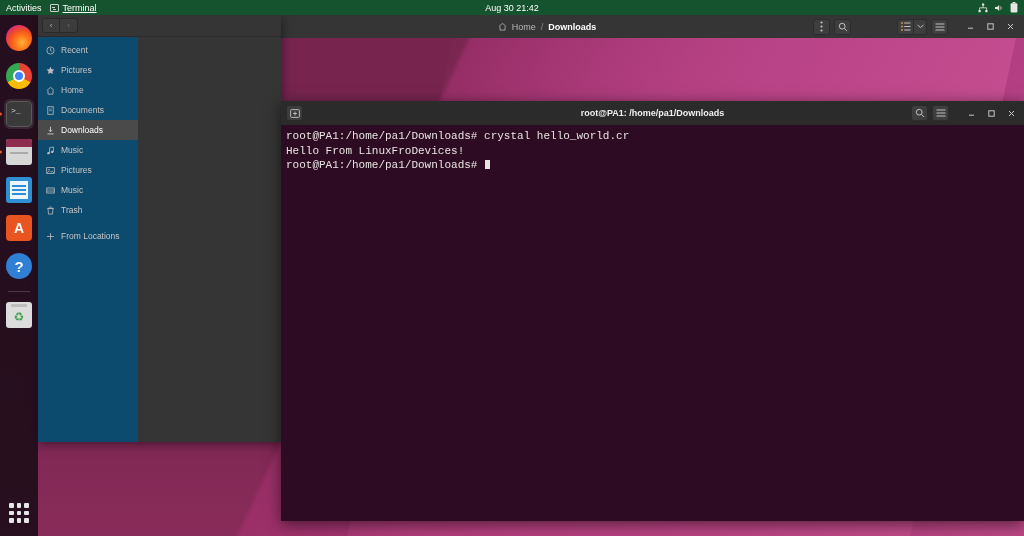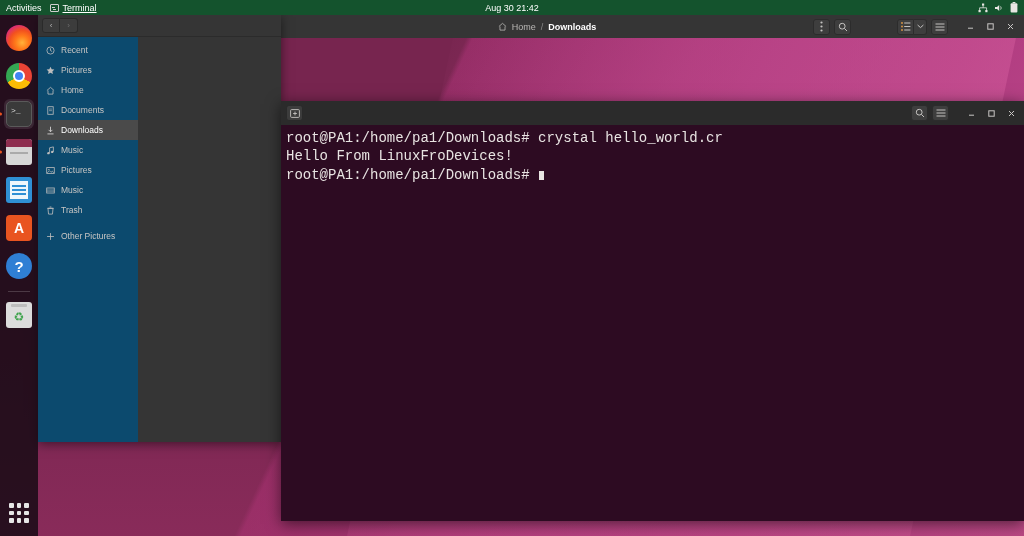--- a/index.html
+++ b/index.html
@@ -243,21 +243,21 @@
     border-radius: 3px; display: flex; align-items: center; justify-content: center;
     color: #c6c4c2;
   }
   .term-title {
     position: absolute; left: 0; right: 0; text-align: center;
     font-size: 9px; font-weight: bold; color: #f2f0ee; pointer-events: none;
   }
   .term-right { margin-left: auto; display: flex; align-items: center; gap: 4px; z-index: 2; }
   .term-body {
     flex: 1; background: #2d0b22; padding: 4px 5px;
-    font-family: "Liberation Mono", monospace; font-size: 14px; line-height: 1.32;
+    font-family: "Liberation Mono", monospace; font-size: 11px; line-height: 1.32;
     color: #e8e4e2; overflow: hidden;
   }
   .term-line { white-space: pre; }
   .cursor {
     display: inline-block; width: 5px; height: 9px; background: #e8e4e2;
     vertical-align: -1px; margin-left: 1px;
   }
 </style>
 </head>
 <body>
@@ -507,36 +507,37 @@
         </div>
 
         <div class="sb-sep"></div>
 
         <div class="sb-item">
           <span class="sb-ic">
             <svg viewBox="0 0 10 10">
                 <path d="M5 1.2v7.6M1.2 5h7.6" stroke="#bdbdbd" stroke-width="0.9"></path>
               </svg>
           </span>
-          <span>Other Pictures</span>
+          <span>From Locations</span>
         </div>
 
       </div>
 
     </div>
   </div>
 
   <div class="term-win">
     <div class="term-header">
       <div class="term-newtab">
         <svg width="10" height="9" viewBox="0 0 10 9">
             <rect x="0.6" y="0.6" width="8.8" height="7.8" rx="1" stroke="#c6c4c2" stroke-width="0.9" fill="none"></rect>
             <path d="M5 2.6v3.8M3.1 4.5h3.8" stroke="#c6c4c2" stroke-width="0.9"></path>
           </svg>
       </div>
+      <div class="term-title">root@PA1: /home/pa1/Downloads</div>
       <div class="term-right">
         <div class="tb-btn">
           <svg width="10" height="10" viewBox="0 0 10 10">
               <circle cx="4.2" cy="4.2" r="2.9" stroke="#c4c2c0" stroke-width="1" fill="none"></circle>
               <path d="M6.4 6.4L9 9" stroke="#c4c2c0" stroke-width="1"></path>
             </svg>
         </div>
         <div class="tb-btn">
           <svg width="10" height="8" viewBox="0 0 10 8">
               <path d="M0.5 1h9M0.5 4h9M0.5 7h9" stroke="#c4c2c0" stroke-width="1"></path>

